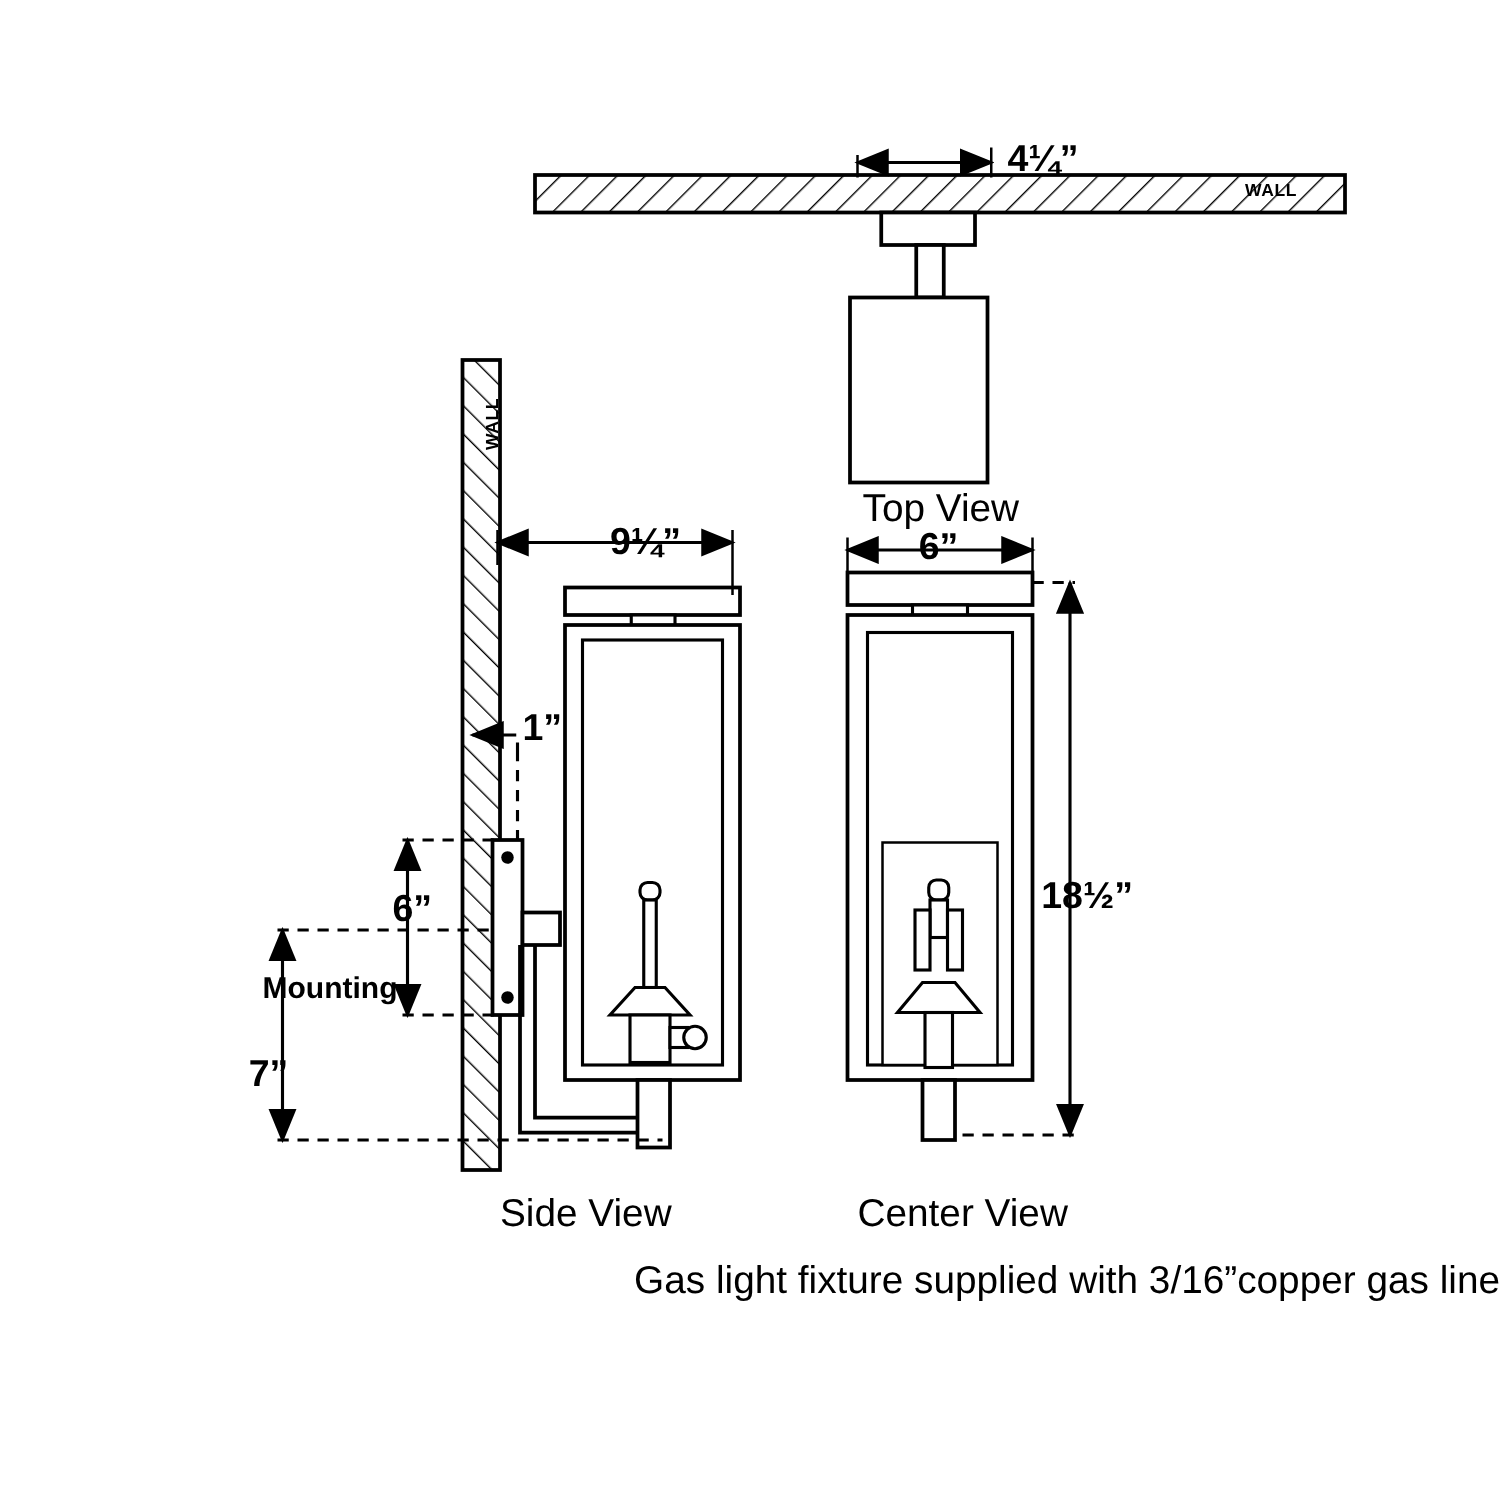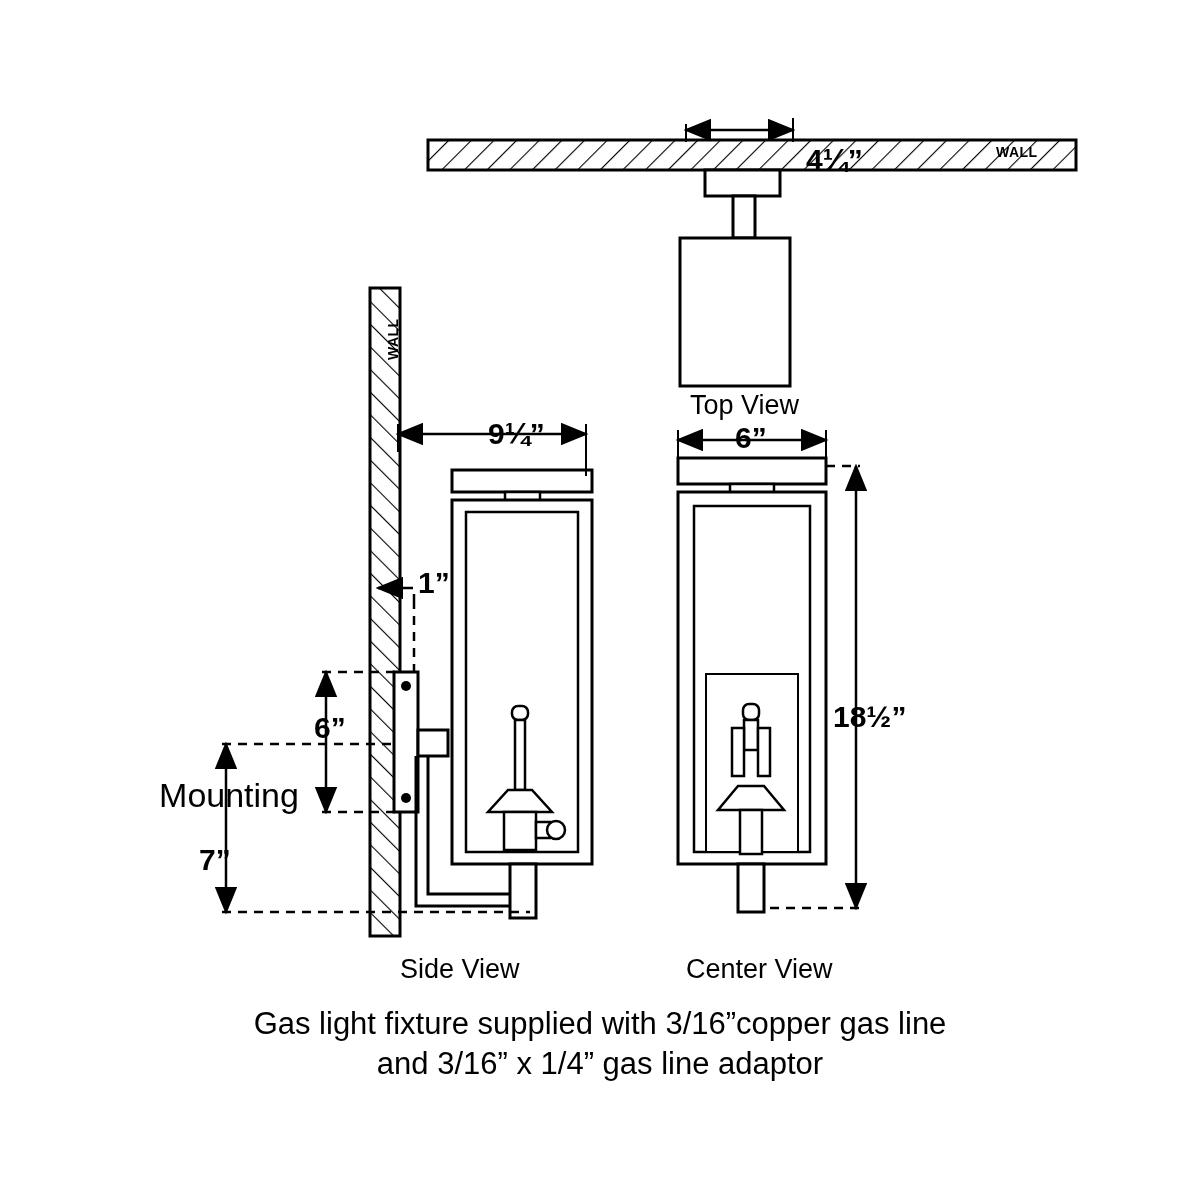--- a/index.html
+++ b/index.html
@@ -27,34 +27,34 @@
     position: absolute;
     white-space: pre;
     line-height: 1.05;
   }
   .dim-text {
     font-size: 30px;
     font-weight: 700;
     letter-spacing: 0px;
   }
   .view-text {
-    font-size: 27px;
+    font-size: 31px;
     font-weight: 400;
   }
   .note-text {
     font-size: 31px;
     font-weight: 400;
-    text-align: center;
+    text-align: right;
     width: 1200px;
     left: 0;
   }
   .mount-text {
-    font-size: 34px;
-    font-weight: 400;
-    text-align: center;
+    font-size: 24px;
+    font-weight: 700;
+    text-align: right;
   }
   .wall-text {
     font-size: 14px;
     font-weight: 700;
     letter-spacing: 0.5px;
   }
   .rot-90 {
     transform: rotate(-90deg);
     transform-origin: left top;
   }
@@ -170,21 +170,21 @@
       <line x1="826" y1="466" x2="860" y2="466" stroke="#000" stroke-width="2.5" stroke-dasharray="9 7"></line>
       <line x1="770" y1="908" x2="860" y2="908" stroke="#000" stroke-width="2.5" stroke-dasharray="9 7"></line>
       <line x1="856" y1="466" x2="856" y2="908" stroke="#000" stroke-width="2.5" marker-start="url(#arrL)" marker-end="url(#arrR)"></line>
     </g>
   </svg>
 
   <div class="lbl wall-text" style="left:996px; top:145px;">WALL</div>
 
   <div class="lbl wall-text rot-90" style="left:386px; top:360px;">WALL</div>
 
-  <div class="lbl dim-text" style="left:806px; top:112px;margin-top:32px;">4¼”</div>
+  <div class="lbl dim-text" style="left:806px; top:112px;">4¼”</div>
 
   <div class="lbl dim-text" style="left:488px; top:418px;">9¼”</div>
 
   <div class="lbl dim-text" style="left:735px; top:422px;">6”</div>
 
   <div class="lbl dim-text" style="left:833px; top:701px;">18½”</div>
 
   <div class="lbl dim-text" style="left:418px; top:567px;">1”</div>
 
   <div class="lbl dim-text" style="left:314px; top:712px;">6”</div>
@@ -192,15 +192,14 @@
   <div class="lbl mount-text" style="left:140px; top:778px; width:178px;">Mounting</div>
   <div class="lbl dim-text" style="left:199px; top:844px;">7”</div>
 
   <div class="lbl view-text" style="left:690px; top:391px;">Top View</div>
 
   <div class="lbl view-text" style="left:400px; top:955px;">Side View</div>
 
   <div class="lbl view-text" style="left:686px; top:955px;">Center View</div>
 
   <div class="lbl note-text" style="top:1008px;">Gas light fixture supplied with 3/16”copper gas line</div>
-  <div class="lbl note-text" style="top:1048px;">and 3/16” x 1/4” gas line adaptor</div>
 
 </div>
 
 </body></html>

